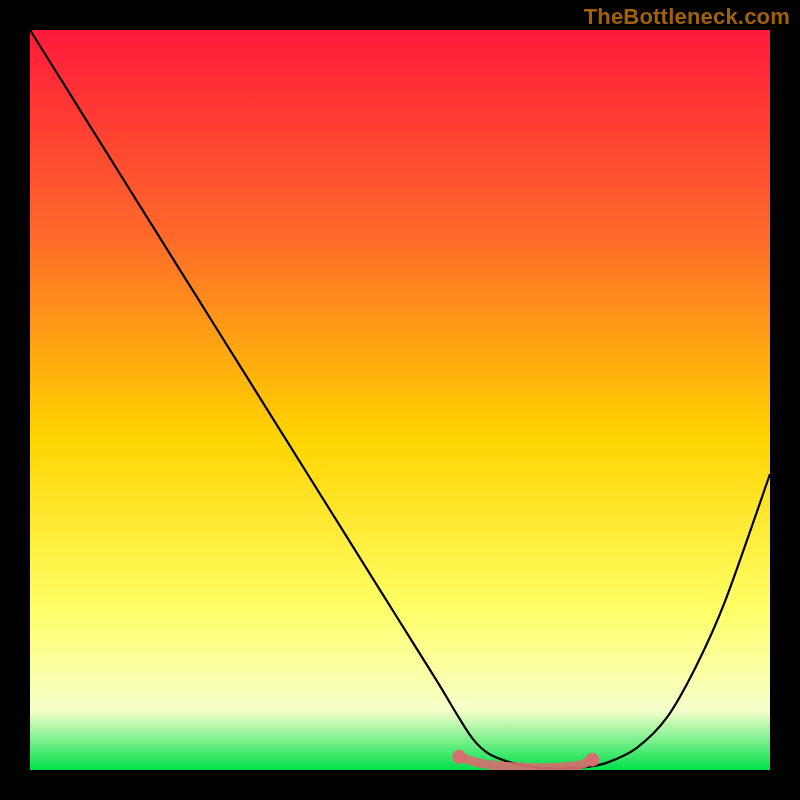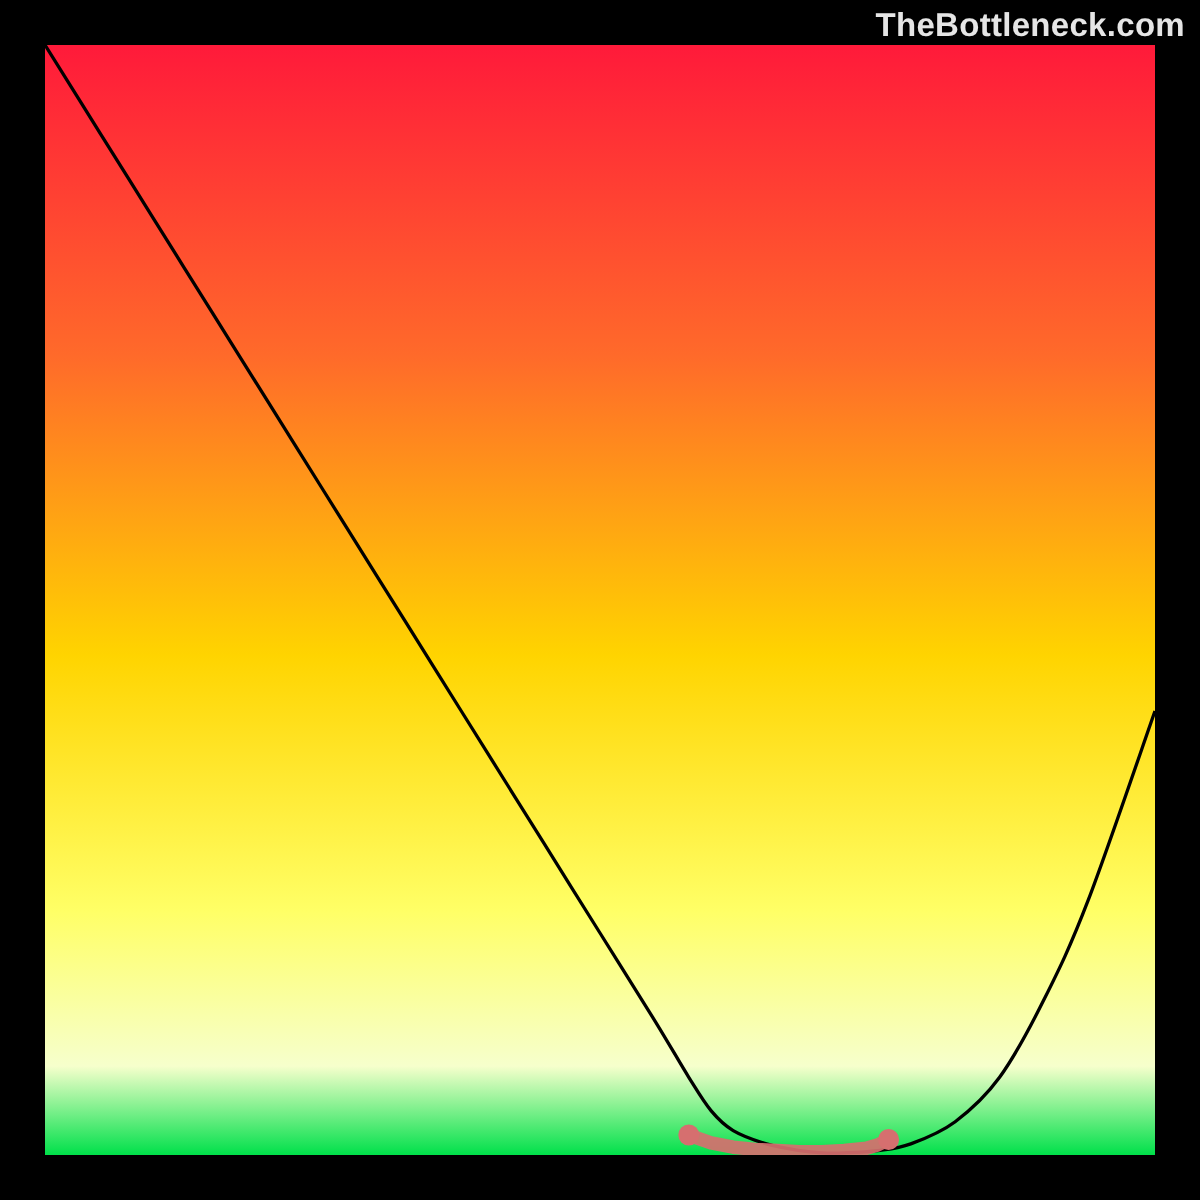--- a/index.html
+++ b/index.html
@@ -16,21 +16,21 @@
     width: 800px;
     height: 800px;
     background: #000;
   }
   .watermark {
     position: absolute;
     top: 4px;
     right: 10px;
     font-size: 22px;
     font-weight: 600;
-    color: #e5e5e5;
+    color: #a16207;
     letter-spacing: 0.2px;
     user-select: none;
   }
   .plot {
     position: absolute;
     left: 30px;
     top: 30px;
     width: 740px;
     height: 740px;
   }

